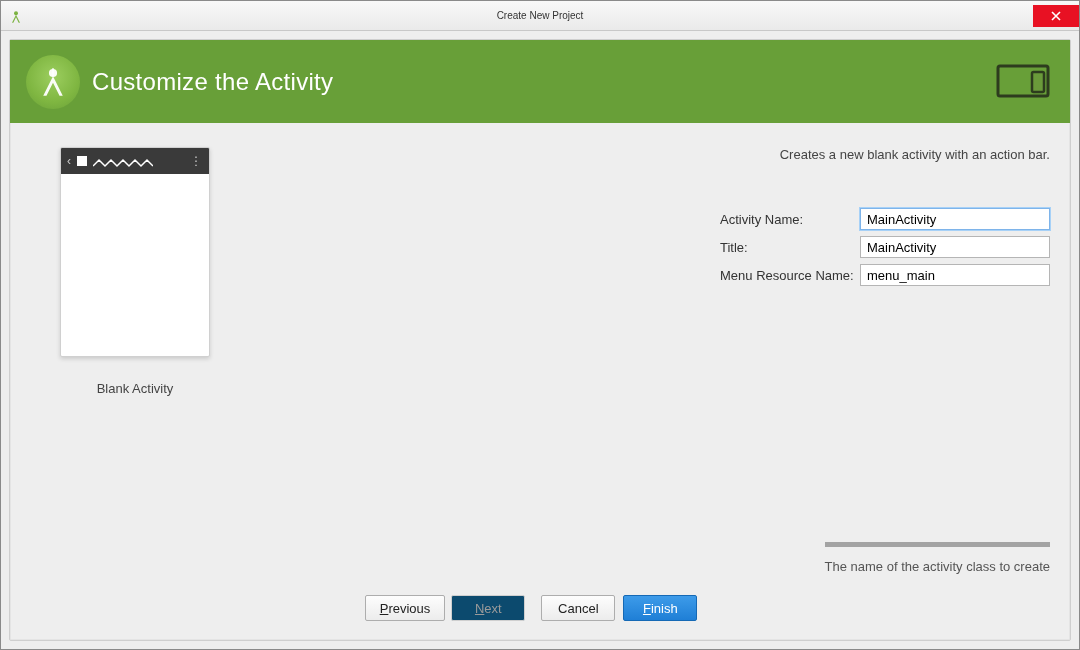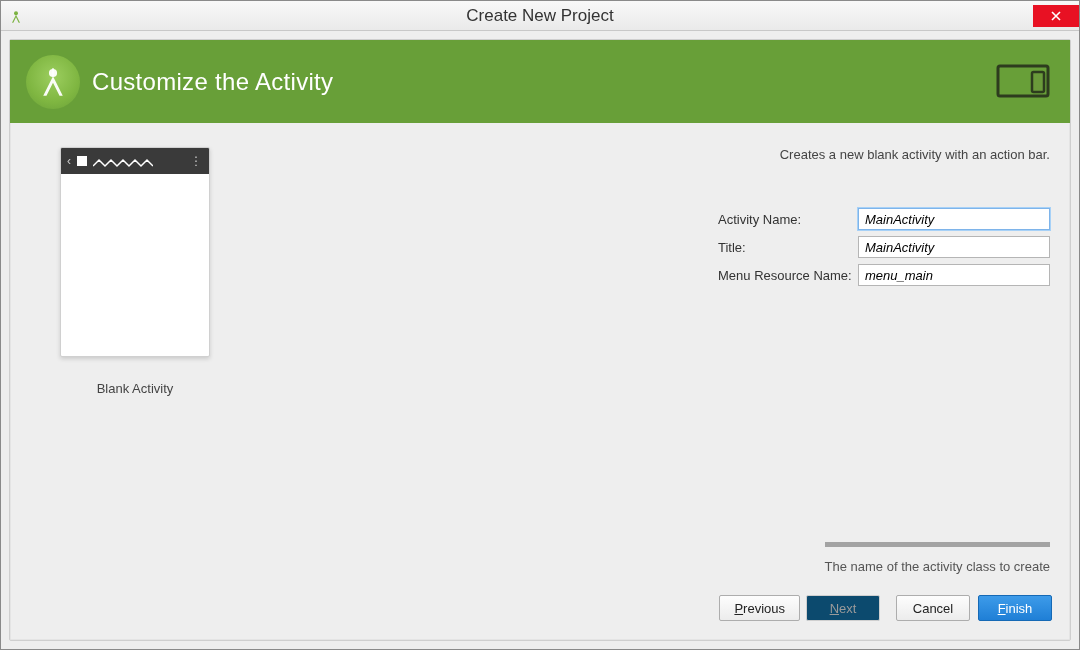--- a/index.html
+++ b/index.html
@@ -19,21 +19,21 @@
     display: flex; align-items: center;
     padding: 0 0 0 6px;
     position: relative;
   }
   .titlebar .app-icon {
     width: 18px; height: 18px; margin-right: 6px;
     display: inline-flex; align-items: center; justify-content: center;
   }
   .titlebar .title {
     position: absolute; left: 0; right: 0; text-align: center;
-    font-size: 17px; color: #333; pointer-events: none;
+    font-size: 10px; color: #333; pointer-events: none;
   }
   .titlebar .close {
     margin-left: auto;
     width: 46px; height: 22px;
     background: #e81123;
     color: #fff;
     display: flex; align-items: center; justify-content: center;
     font-size: 13px; font-weight: bold;
     border-top-right-radius: 0;
   }
@@ -107,38 +107,37 @@
   .form-row { display: flex; align-items: center; margin-bottom: 6px; }
   .form-row label { width: 140px; font-size: 13px; color: #333; }
   .form-row input[type=text] {
     flex: 1;
     height: 22px;
     padding: 1px 6px;
     font-size: 13px;
     border: 1px solid #b5b5b5;
     background: #fff;
     outline: none;
-    font-style: italic;
   }
   .form-row input[type=text].focused {
     border: 1px solid #7eb4ea;
     box-shadow: 0 0 0 1px #a7d1f7;
   }
 
   .divider {
     margin-top: auto;
     border-top: 5px solid #a3a3a3;
     padding-top: 12px;
     font-size: 13px; color: #555;
   }
 
   
   .buttons {
     height: 56px;
-    display: flex; align-items: center; justify-content: flex-end;
+    display: flex; align-items: center; justify-content: center;
     gap: 8px;
     padding: 0 18px 8px 0;
   }
   .btn {
     min-width: 74px; height: 26px;
     padding: 0 14px;
     font-size: 13px;
     background: linear-gradient(#fdfdfd, #ececec);
     border: 1px solid #adadad;
     border-radius: 2px;

